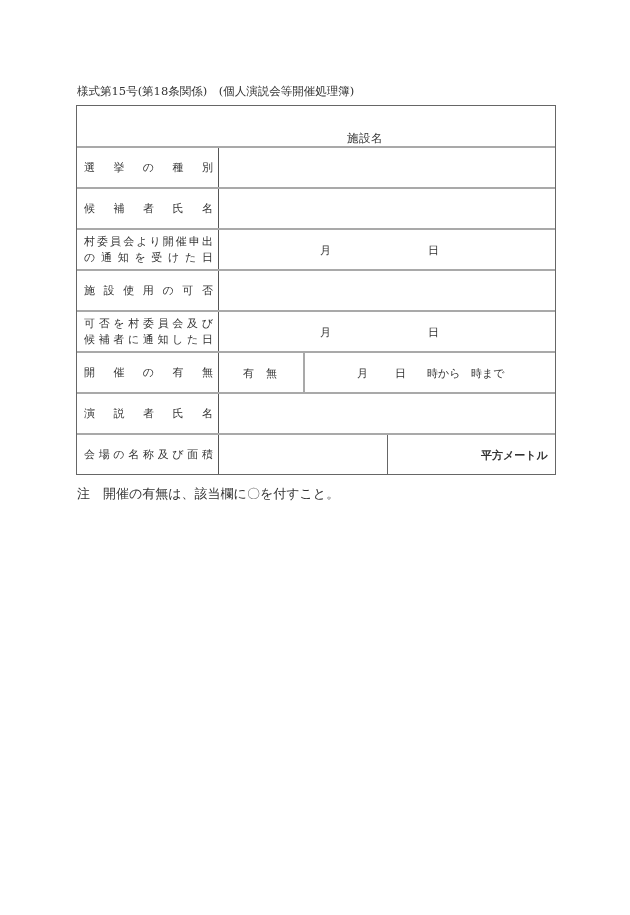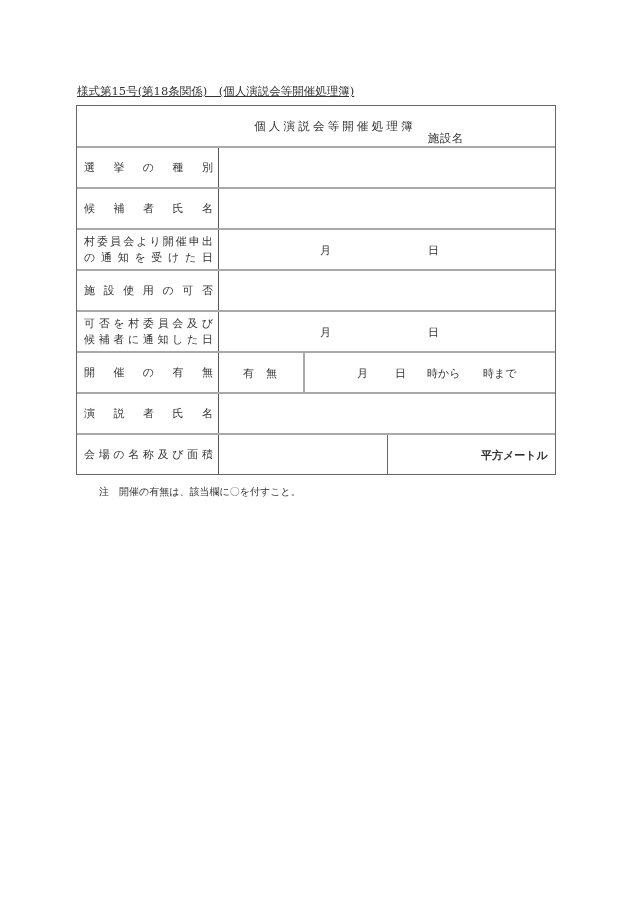--- a/index.html
+++ b/index.html
@@ -3,21 +3,21 @@
 <meta charset="utf-8">
 <style>
   html, body { margin: 0; padding: 0; background: #ffffff; }
   body {
     width: 630px; height: 915px; position: relative; overflow: hidden;
     font-family: "DejaVu Serif", "Liberation Serif", serif;
     color: #333333;
   }
   .caption {
     position: absolute; left: 77px; top: 84px;
-    font-size: 11.5px; white-space: nowrap; letter-spacing: 0px; text-decoration: underline;
+    font-size: 11.5px; white-space: nowrap; letter-spacing: 0px;
   }
   .form {
     position: absolute; left: 76px; top: 105px;
     width: 480px; height: 370px;
     border: 1.5px solid #666666; box-sizing: border-box;
   }
   .row {
     position: absolute; left: 0; width: 100%; height: 41px;
     box-sizing: border-box;
   }
@@ -36,33 +36,32 @@
     position: absolute; left: 0; top: 0; width: 100%; height: 100%;
     display: flex; align-items: center; justify-content: center;
     font-size: 11.5px; padding-left: 86px; box-sizing: border-box;
   }
   .title-main { letter-spacing: 3.2px; }
   .title-sub { margin-left: 12px; letter-spacing: 0.5px; margin-top: 24px; }
   .txt { position: absolute; font-size: 11px; top: 13px; white-space: nowrap; }
   .vline { position: absolute; top: 0; height: 100%; }
   .note {
     position: absolute; left: 77px; top: 485px;
-    font-size: 10px; white-space: nowrap; margin-left: 22px;
+    font-size: 13px; white-space: nowrap;
   }
 </style>
 </head>
 <body>
 
 <div class="caption">様式第15号(第18条関係)　(個人演説会等開催処理簿)</div>
 
 <div class="form">
 
   <div class="row" style="top:0;">
     <div class="title-cell">
-      <span class="title-main">個人演説会等開催処理簿</span>
       <span class="title-sub">施設名</span>
     </div>
   </div>
 
   <div class="row sep" style="top:40px;">
     <div class="label-cell">
       <div class="label-line">
         <span>選</span>
         <span>挙</span>
         <span>の</span>
@@ -165,21 +164,21 @@
         <span>有</span>
         <span>無</span>
       </div>
     </div>
     <span class="txt" style="left:166px;">有</span>
     <span class="txt" style="left:189px;">無</span>
     <div class="vline" style="left:226px; border-left:2px solid #a9a9a9;"></div>
     <span class="txt" style="left:280px;">月</span>
     <span class="txt" style="left:318px;">日</span>
     <span class="txt" style="left:350px;text-align:right;">時から</span>
-    <span class="txt" style="left:406px;">時まで</span>
+    <span class="txt" style="left:394px;">時まで</span>
   </div>
 
   <div class="row sep" style="top:286px;">
     <div class="label-cell">
       <div class="label-line">
         <span>演</span>
         <span>説</span>
         <span>者</span>
         <span>氏</span>
         <span>名</span>

